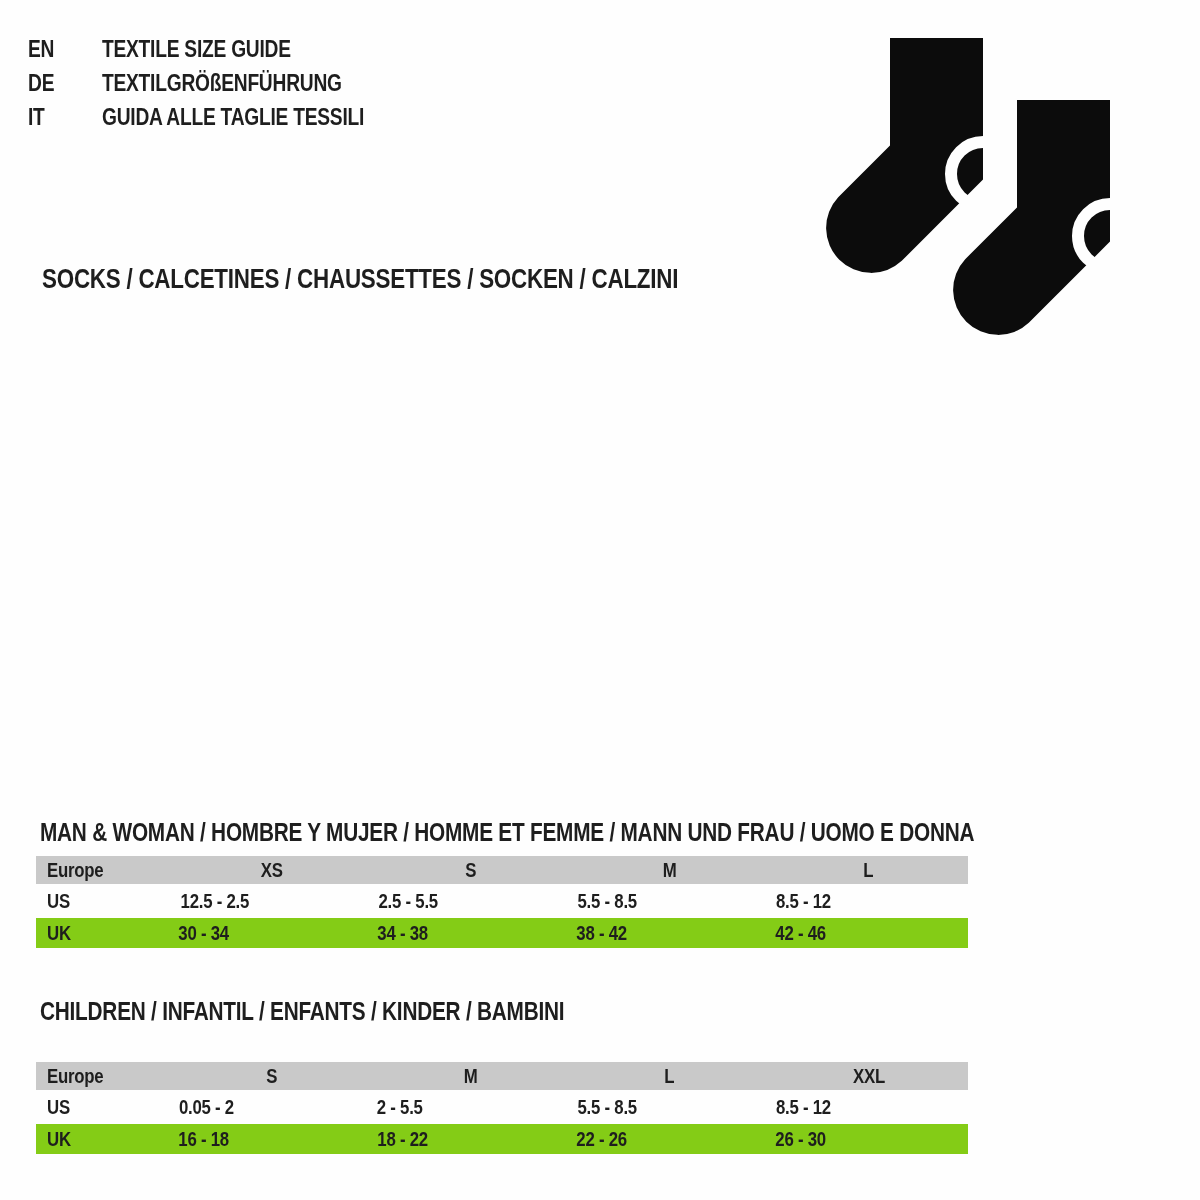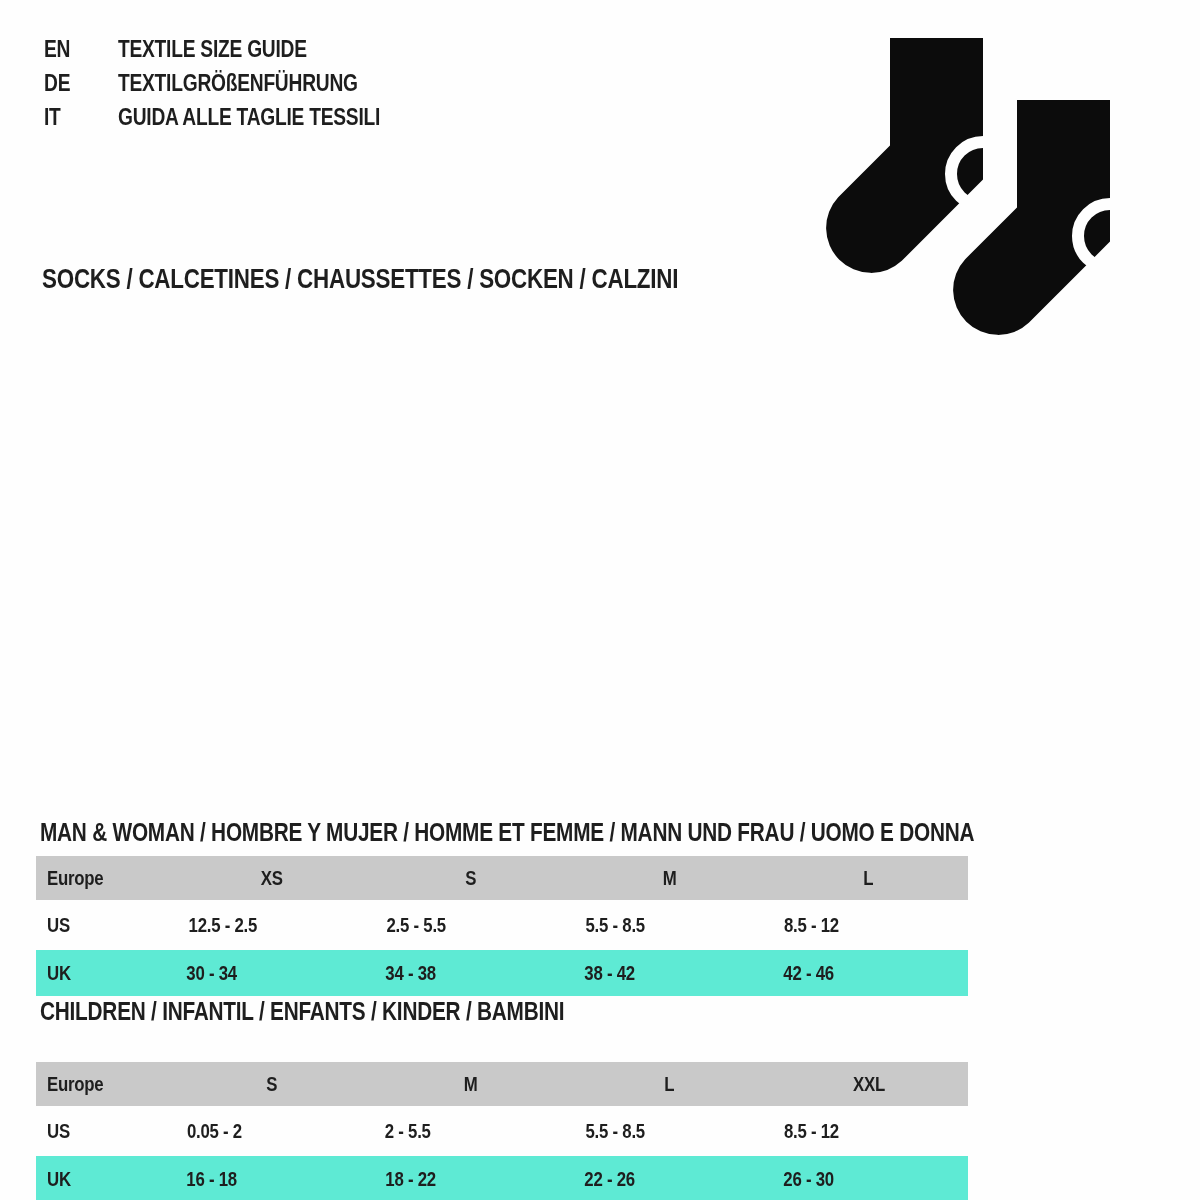--- a/index.html
+++ b/index.html
@@ -27,21 +27,21 @@
   .cond-c {
     display: inline-block;
     transform: scaleX(0.8);
     transform-origin: 50% 50%;
     letter-spacing: -0.3px;
     white-space: nowrap;
     font-weight: bold;
   }
 
   
-  .lang-block { position: absolute; left: 44px; top: 32px; }
+  .lang-block { position: absolute; left: 28px; top: 32px; }
   .lang-row { display: flex; align-items: center; height: 34px; font-size: 24px; }
   .lang-code { width: 74px; }
 
   
   .category-line { position: absolute; left: 42px; top: 220px; font-size: 28px; margin-top: 43px; }
 
   
   .socks-icon { position: absolute; left: 815px; top: 30px; width: 335px; height: 318px; }
 
   
@@ -55,25 +55,25 @@
     left: 36px;
     width: 932px;
     border-collapse: separate;
     border-spacing: 0 2px;
     table-layout: fixed;
     font-size: 21px;
   }
   .tbl-1 { top: 854px; }
   .tbl-2 { top: 1060px; }
   .size-table col.c-label { width: 136px; }
-  .size-table th, .size-table td { padding: 8px; height: 30px; vertical-align: middle; font-weight: bold; }
+  .size-table th, .size-table td { padding: 0; height: 30px; vertical-align: middle; font-weight: bold; }
   .size-table thead th { background: #c9c9c9; height: 28px; }
   .size-table .row-label { text-align: left; padding-left: 11px; }
   .size-table .val { }
-  .size-table tr.alt td { background: #5eead4; }
+  .size-table tr.alt td { background: #84cc16; }
 </style>
 </head>
 <body>
 
 <div class="page">
 
   <div class="lang-block">
     <div class="lang-row">
       <span class="lang-code"><span class="cond-l">EN</span></span>
       <span class="cond-l">TEXTILE SIZE GUIDE</span>

